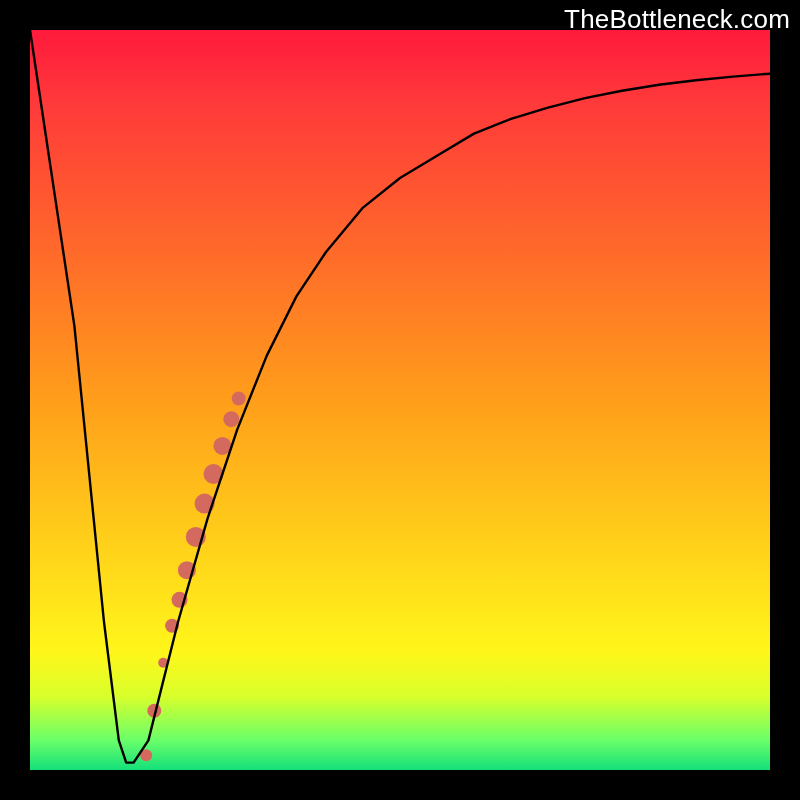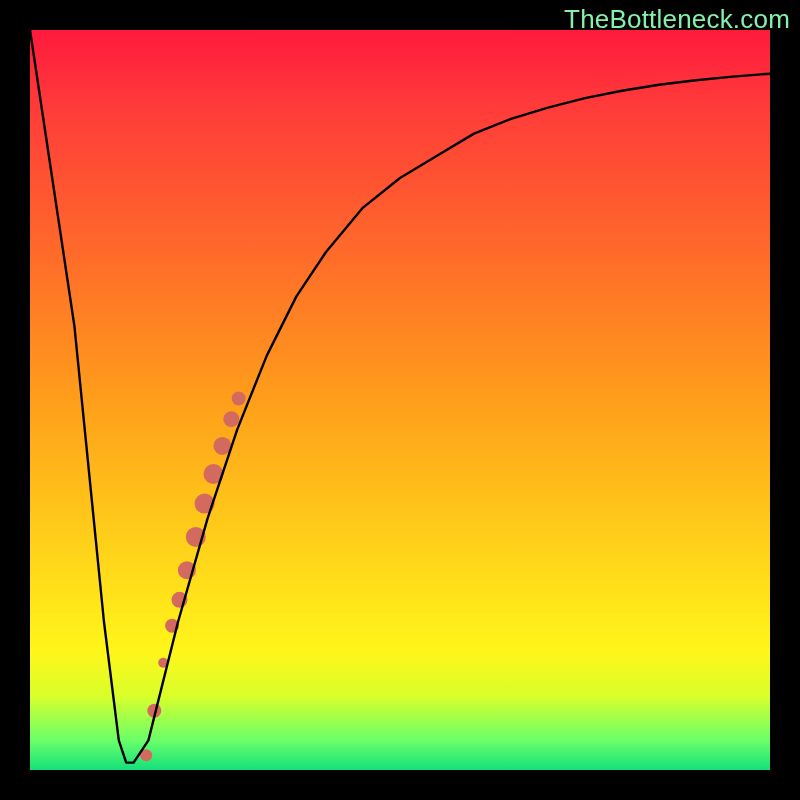--- a/index.html
+++ b/index.html
@@ -35,21 +35,21 @@
       #fff61a 84%,
       #d9ff2a 90%,
       #6aff6a 96%,
       #14e07a 100%
     );
   }
   .watermark {
     position: absolute;
     top: 4px;
     right: 10px;
-    color: #86efac;
+    color: #ffffff;
     font-size: 26px;
     font-weight: 500;
     letter-spacing: 0.2px;
     user-select: none;
   }
   svg.curve {
     position: absolute;
     left: 0;
     top: 0;
     width: 740px;

